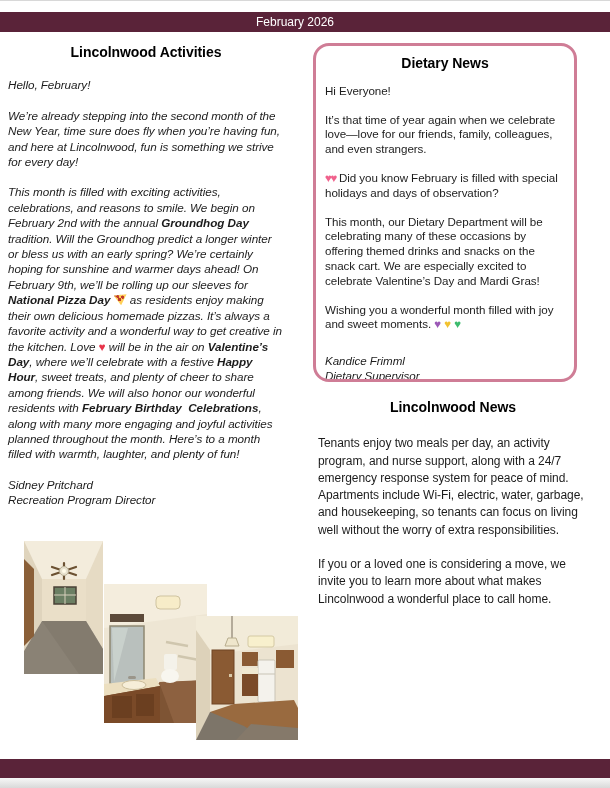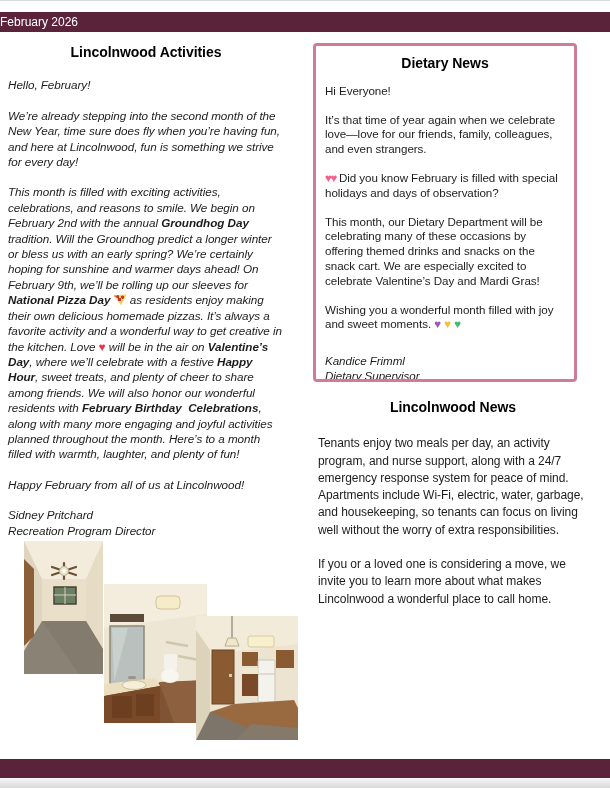--- a/index.html
+++ b/index.html
@@ -5,42 +5,42 @@
   * { box-sizing: border-box; margin: 0; padding: 0; }
   body { font-family: "Liberation Sans", sans-serif; background: #ffffff; }
   .page {
     position: relative; width: 610px; height: 788px; margin: 0 auto;
     background: #ffffff; overflow: hidden; border-top: 1px solid #d8d8d8;
     color: #1c1c1c;
   }
   .topbar {
     position: absolute; left: 0; top: 11px; width: 610px; height: 20px;
     background: #5a2339; color: #ffffff;
-    display: flex; align-items: center; justify-content: flex-start;
+    display: flex; align-items: center; justify-content: center;
     padding-right: 20px; font-size: 12px;
   }
   .botbar {
     position: absolute; left: 0; top: 758px; width: 610px; height: 19px;
     background: #5a2339;
   }
   .botstrip {
     position: absolute; left: 0; top: 777px; width: 610px; height: 11px;
     background: linear-gradient(#f7f7f7, #d6d6d6);
   }
   .col-title { font-size: 14px; font-weight: bold; text-align: center; color: #000; }
   .left-col {
     position: absolute; left: 8px; top: 44px; width: 276px;
     font-size: 11.7px; line-height: 15.4px; letter-spacing: -0.05px;
   }
   .left-col .col-title { margin-bottom: 17px; }
   .left-col p { margin-bottom: 15px; font-style: italic; }
   .sig { font-style: italic; }
   .dietary-box {
     position: absolute; left: 313px; top: 42px; width: 264px; height: 339px;
-    border: 3px solid #cf7d96; border-radius: 4px;
+    border: 3px solid #cf7d96; border-radius: 16px;
     padding: 10px 9px 8px 9px; overflow: hidden;
     font-size: 11.6px; line-height: 14.8px; letter-spacing: -0.05px;
   }
   .dietary-box .col-title { margin-bottom: 13px; }
   .dietary-box p { margin-bottom: 14px; }
   .dietary-box .sig { margin-top: 22px; }
   .news-col {
     position: absolute; left: 318px; top: 398px; width: 270px;
     font-size: 12px; line-height: 17.3px; letter-spacing: -0.05px;
   }
@@ -76,21 +76,20 @@
 
   <div class="topbar">
     <span>February 2026</span>
   </div>
 
   <div class="left-col">
     <div class="col-title">Lincolnwood Activities</div>
     <p>Hello, February!</p>
     <p>We’re already stepping into the second month of the New Year, time sure does fly when you’re having fun, and here at Lincolnwood, fun is something we strive for every day!</p>
     <p><span>This month is filled with exciting activities, celebrations, and reasons to smile. We begin on February 2nd with the annual </span><span class="b">Groundhog Day</span><span> tradition. Will the Groundhog predict a longer winter or bless us with an early spring? We’re certainly hoping for sunshine and warmer days ahead! On February 9th, we’ll be rolling up our sleeves for </span><span class="b">National Pizza Day</span><span> </span><span class="ico pizza-icon"></span><span> as residents enjoy making their own delicious homemade pizzas. It’s always a favorite activity and a wonderful way to get creative in the kitchen. Love </span><span class="hr ico heart-with-arrow-icon">♥</span><span> will be in the air on </span><span class="b">Valentine’s Day</span><span>, where we’ll celebrate with a festive </span><span class="b">Happy Hour</span><span>, sweet treats, and plenty of cheer to share among friends. We will also honor our wonderful residents with </span><span class="b">February Birthday </span><span class="ico birthday-cake-icon"></span><span> </span><span class="b">Celebrations</span><span>, along with many more engaging and joyful activities planned throughout the month. Here’s to a month filled with warmth, laughter, and plenty of fun!</span></p>
-    <p>Happy February from all of us at Lincolnwood!</p>
     <div class="sig">
       <div>Sidney Pritchard</div>
       <div>Recreation Program Director</div>
     </div>
   </div>
 
   <div class="dietary-box">
     <div class="col-title">Dietary News</div>
     <p>Hi Everyone!</p>
     <p>It’s that time of year again when we celebrate love—love for our friends, family, colleagues, and even strangers.</p>

